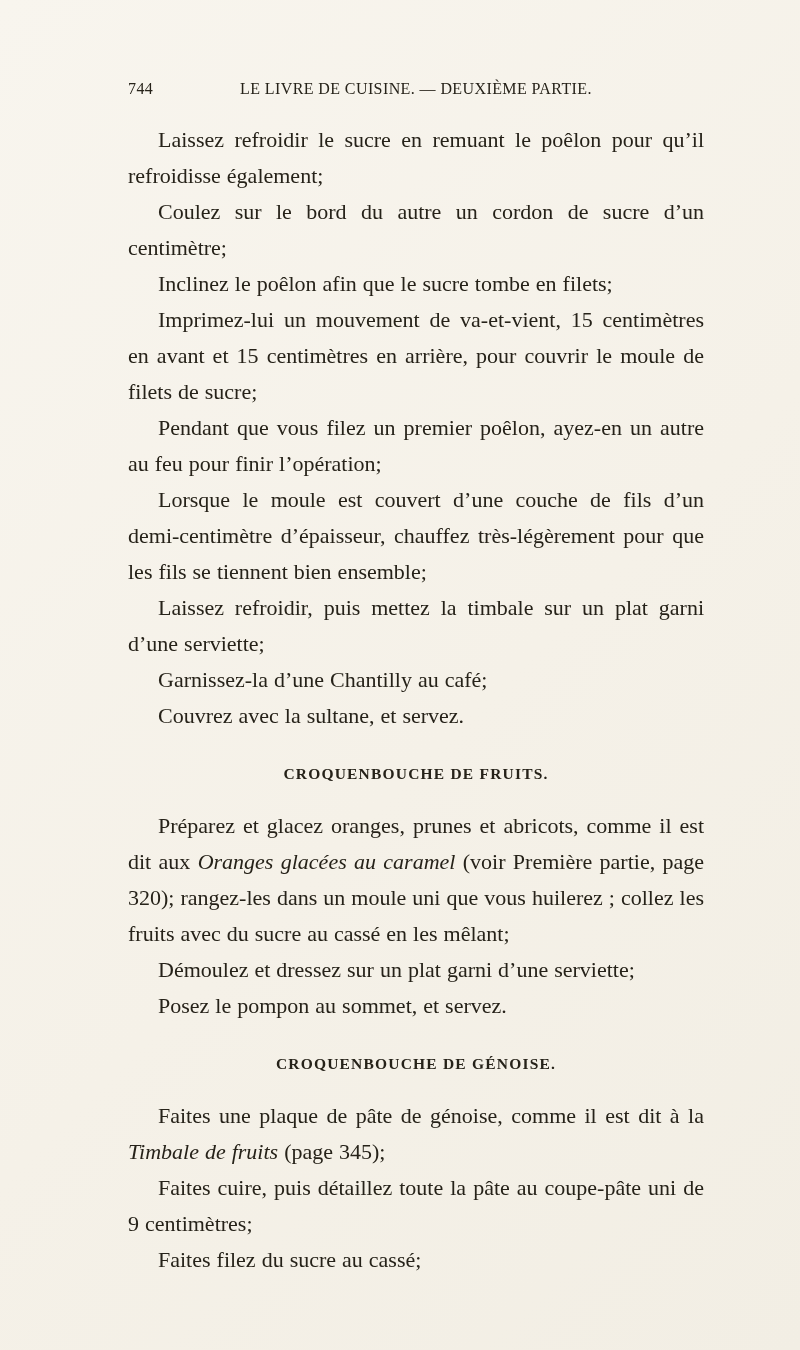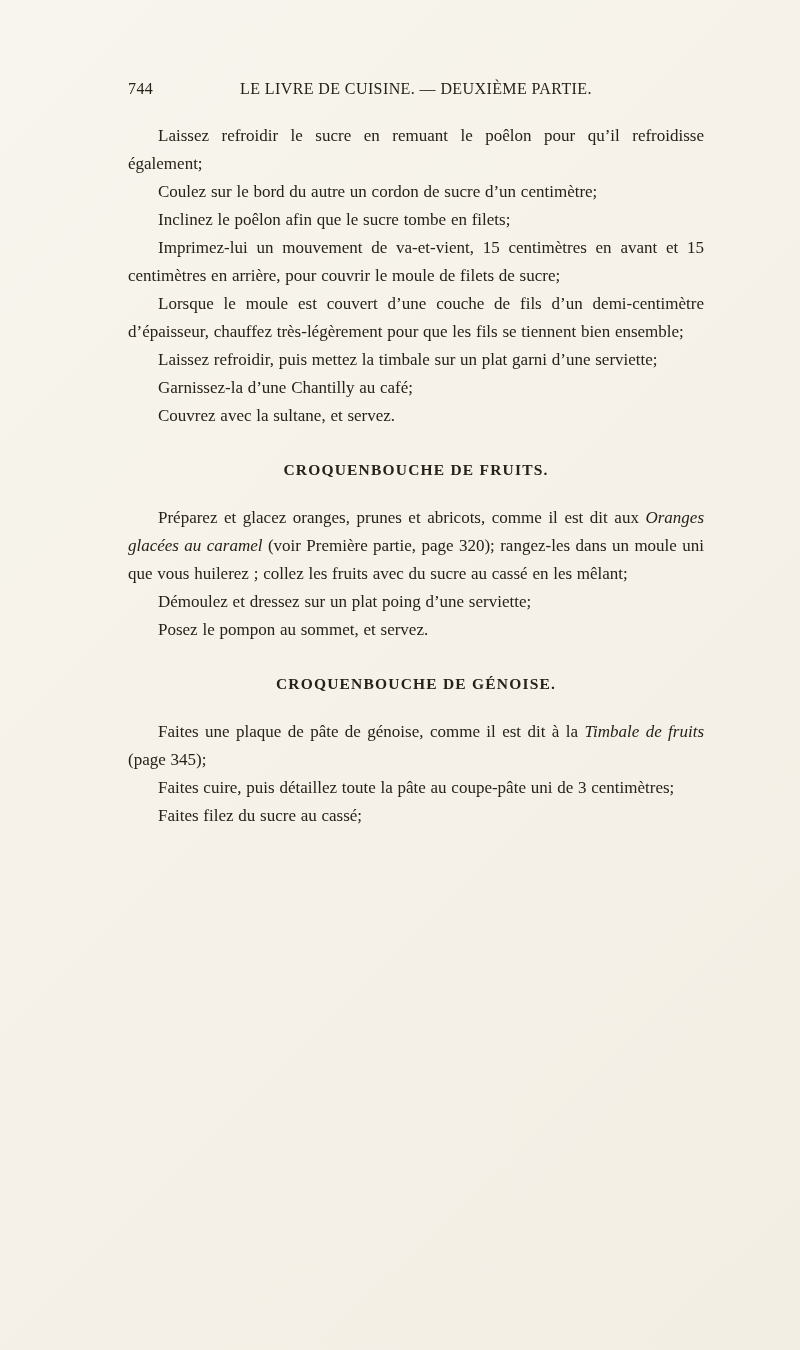--- a/index.html
+++ b/index.html
@@ -37,22 +37,22 @@
     left: 0;
     right: 0;
     top: 0;
     text-align: center;
     font-family: Liberation Serif, serif;
   }
   .page-body p {
     margin: 0;
     text-indent: 30px;
     text-align: justify;
-    font-size: 17px;
-    line-height: 28px;
+    font-size: 22px;
+    line-height: 36px;
     word-spacing: 0.5px;
   }
   .page-body h2 {
     margin: 30px 0 24px 0;
     text-align: center;
     font-size: 15.5px;
     font-weight: bold;
     letter-spacing: 1.2px;
     line-height: 20px;
   }
@@ -66,26 +66,27 @@
 <div class="page">
   <div class="running-head">
     <span class="page-number">744</span>
     <span class="running-title">LE LIVRE DE CUISINE. — DEUXIÈME PARTIE.</span>
   </div>
   <div class="page-body">
       <p><span>Laissez refroidir le sucre en remuant le poêlon pour qu’il refroidisse également;</span></p>
       <p><span>Coulez sur le bord du autre un cordon de sucre d’un centimètre;</span></p>
       <p><span>Inclinez le poêlon afin que le sucre tombe en filets;</span></p>
       <p><span>Imprimez-lui un mouvement de va-et-vient, 15 centimètres en avant et 15 centimètres en arrière, pour couvrir le moule de filets de sucre;</span></p>
+      <p><span>Pendant que vous filez un premier poêlon, ayez-en un autre au feu pour finir l’opération;</span></p>
       <p><span>Lorsque le moule est couvert d’une couche de fils d’un demi-centimètre d’épaisseur, chauffez très-légèrement pour que les fils se tiennent bien ensemble;</span></p>
       <p><span>Laissez refroidir, puis mettez la timbale sur un plat garni d’une serviette;</span></p>
       <p><span>Garnissez-la d’une Chantilly au café;</span></p>
       <p><span>Couvrez avec la sultane, et servez.</span></p>
       <h2><span>CROQUENBOUCHE DE FRUITS.</span></h2>
       <p><span>Préparez et glacez oranges, prunes et abricots, comme il est dit aux </span><span class="italic">Oranges glacées au caramel</span><span> (voir Première partie, page 320); rangez-les dans un moule uni que vous huilerez ; collez les fruits avec du sucre au cassé en les mêlant;</span></p>
-      <p><span>Démoulez et dressez sur un plat poing d’une serviette;</span></p>
+      <p><span>Démoulez et dressez sur un plat garni d’une serviette;</span></p>
       <p><span>Posez le pompon au sommet, et servez.</span></p>
       <h2><span>CROQUENBOUCHE DE GÉNOISE.</span></h2>
       <p><span>Faites une plaque de pâte de génoise, comme il est dit à la </span><span class="italic">Timbale de fruits</span><span> (page 345);</span></p>
-      <p><span>Faites cuire, puis détaillez toute la pâte au coupe-pâte uni de 3 centimètres;</span></p>
+      <p><span>Faites cuire, puis détaillez toute la pâte au coupe-pâte uni de 9 centimètres;</span></p>
       <p><span>Faites filez du sucre au cassé;</span></p>
     </div>
 </div>
 
 </body></html>

